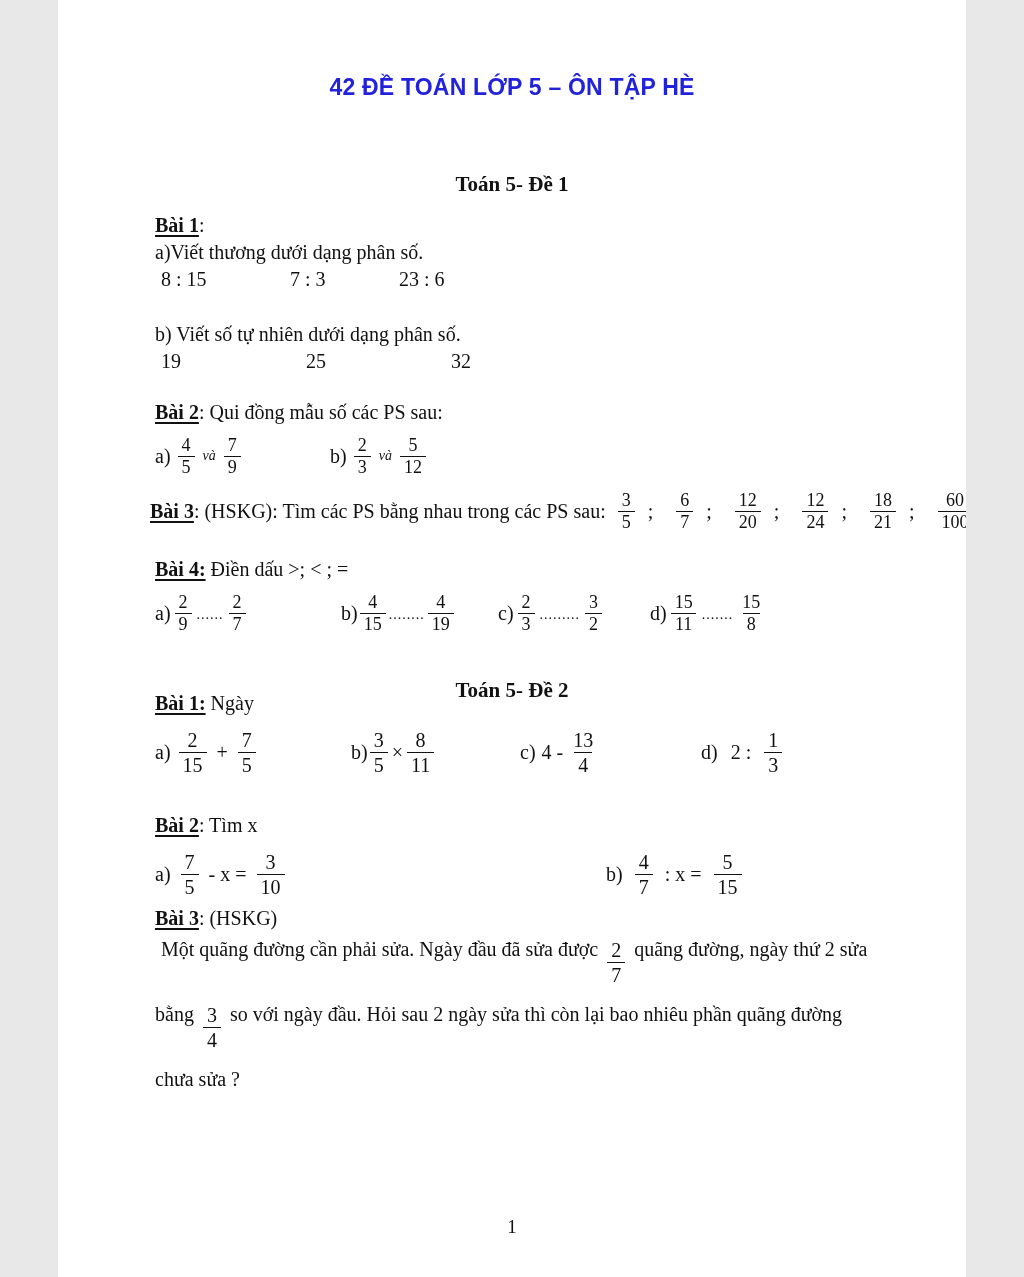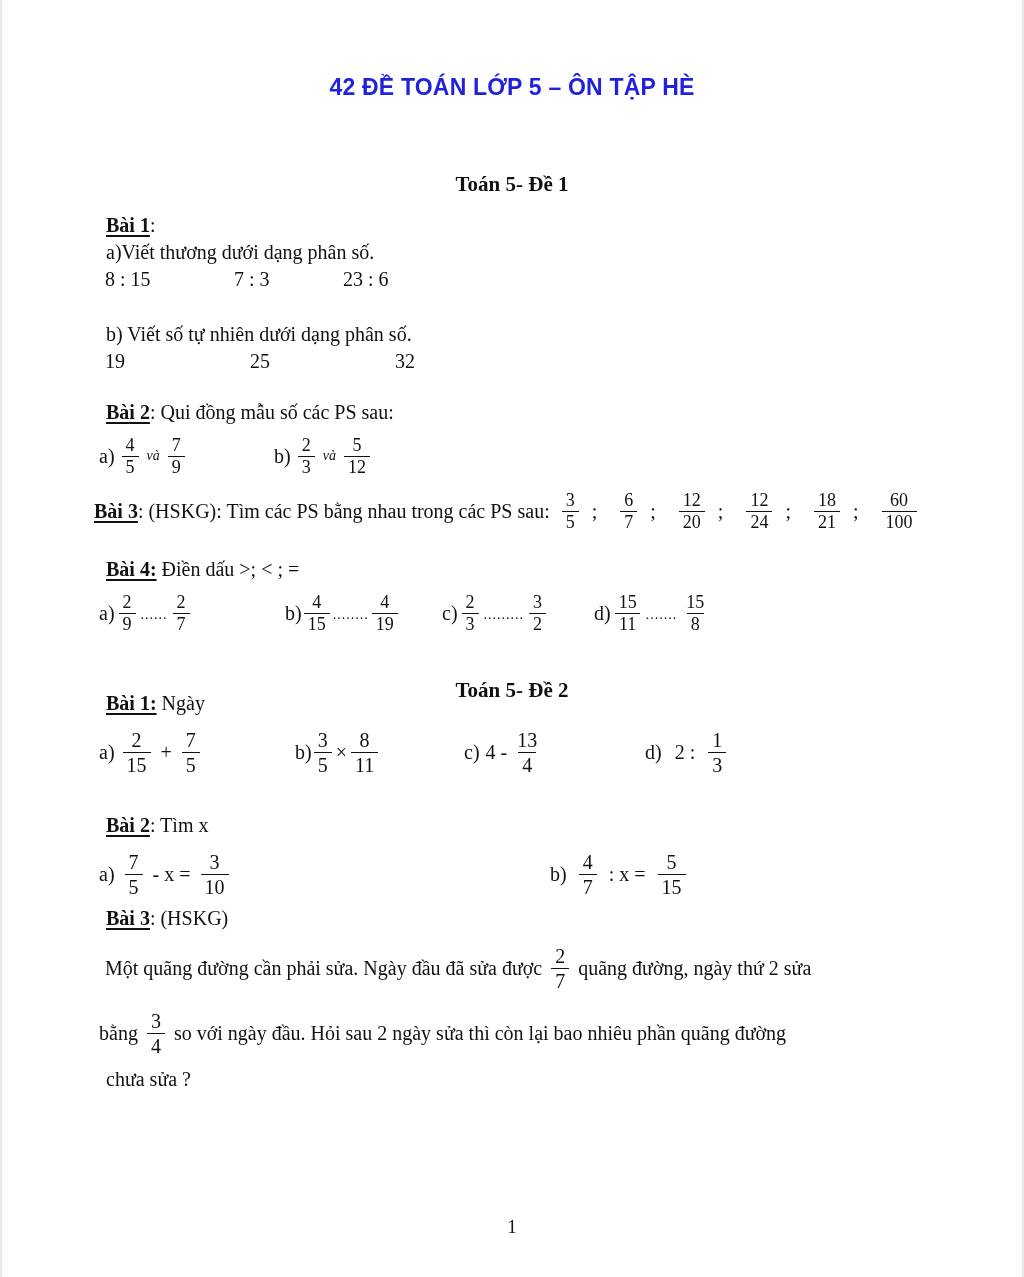--- a/index.html
+++ b/index.html
@@ -1,18 +1,18 @@
 <!DOCTYPE html>
 <html><head>
 <meta charset="utf-8">
 <style>
   html,body{margin:0;padding:0;background:#e8e8e8;}
   .page{
     position:relative;
-    width:1020px;height:1277px;
+    width:908px;height:1277px;
     margin:0 auto;
     background:#ffffff;
     font-family:"Liberation Serif", serif;
     color:#111;
     overflow:hidden;
   }
   .abs{position:absolute;}
   .center{left:0;width:100%;text-align:center;}
   .doc-title{
     top:74px;
@@ -20,21 +20,21 @@
     font-weight:bold;
     font-size:23px;
     letter-spacing:0.2px;
   }
   .heading{
     font-weight:bold;
     font-size:21px;
     margin-top:17px;
   }
   .line{
-    left:104px;
+    left:97px;
     font-size:20px;
     white-space:nowrap;
   }
   .blabel{
     font-weight:bold;
     text-decoration:underline;
     text-decoration-thickness:2px;
     text-underline-offset:3px;
   }
   .row{left:0;width:100%;height:28px;font-size:20px;}
@@ -57,21 +57,21 @@
   .frac .den{border-top:1.6px solid #111;}
   .frac .num,.frac .den{padding:0 4px;}
   .frac.lg{font-size:20px;line-height:1.2;}
   .conj{font-style:italic;font-size:14px;margin:0 1px;}
   .dots{font-size:14px;letter-spacing:1px;margin:0 1px;position:relative;top:2px;}
   .sep{margin:0 2px 0 1px;}
   .op{margin:0 2px;}
   .para-line{
     position:absolute;
     display:flex;
-    align-items:center;
+    align-items:flex-start;
     gap:9px;
     font-size:20px;
     white-space:nowrap;
   }
   .pagenum{font-size:19px;}
 </style>
 </head>
 <body>
 
 <div class="page">

